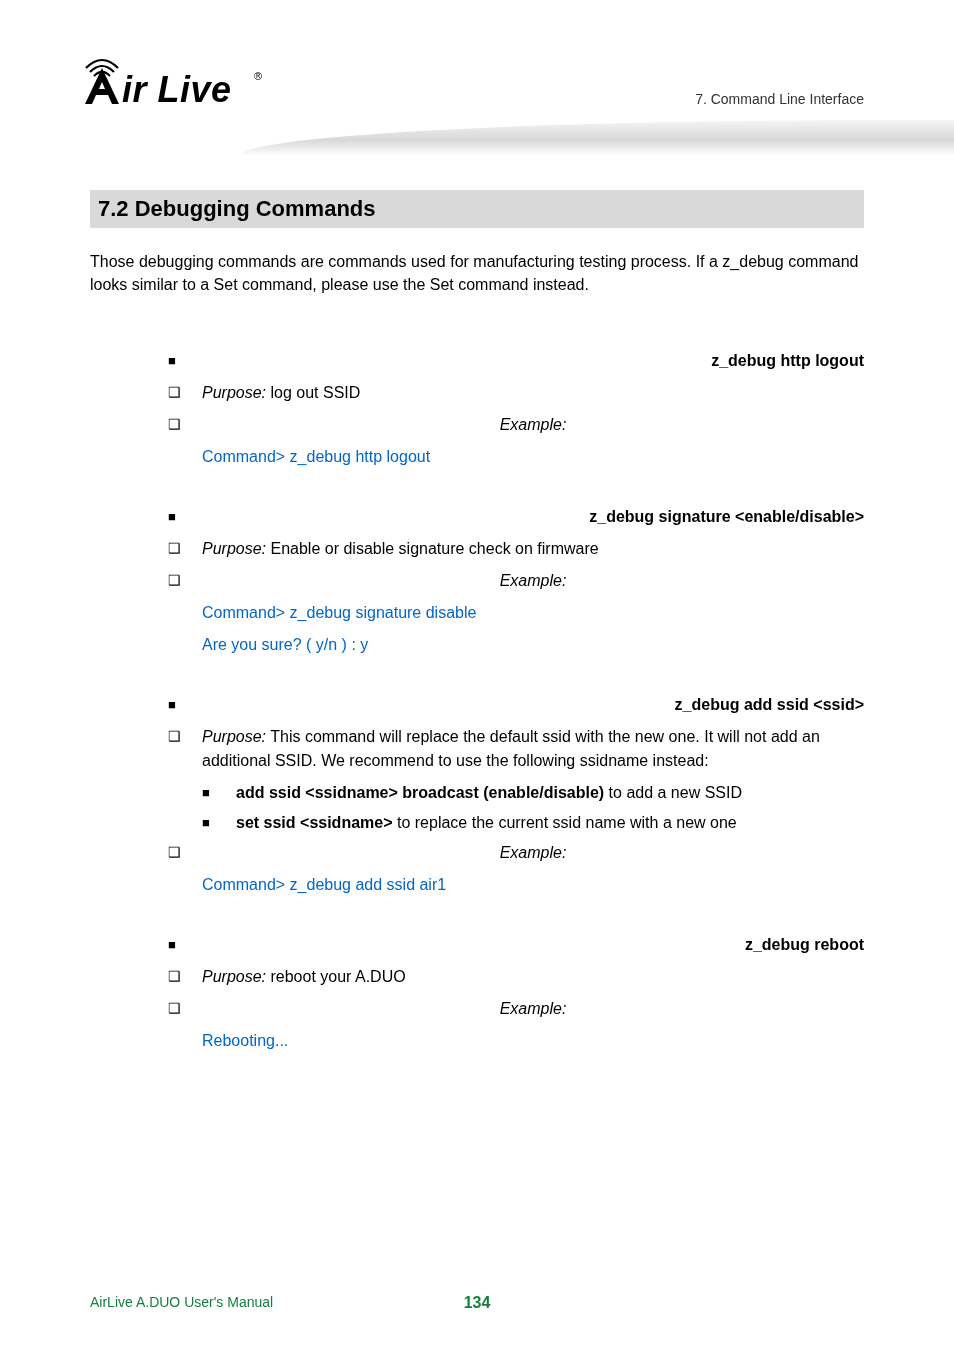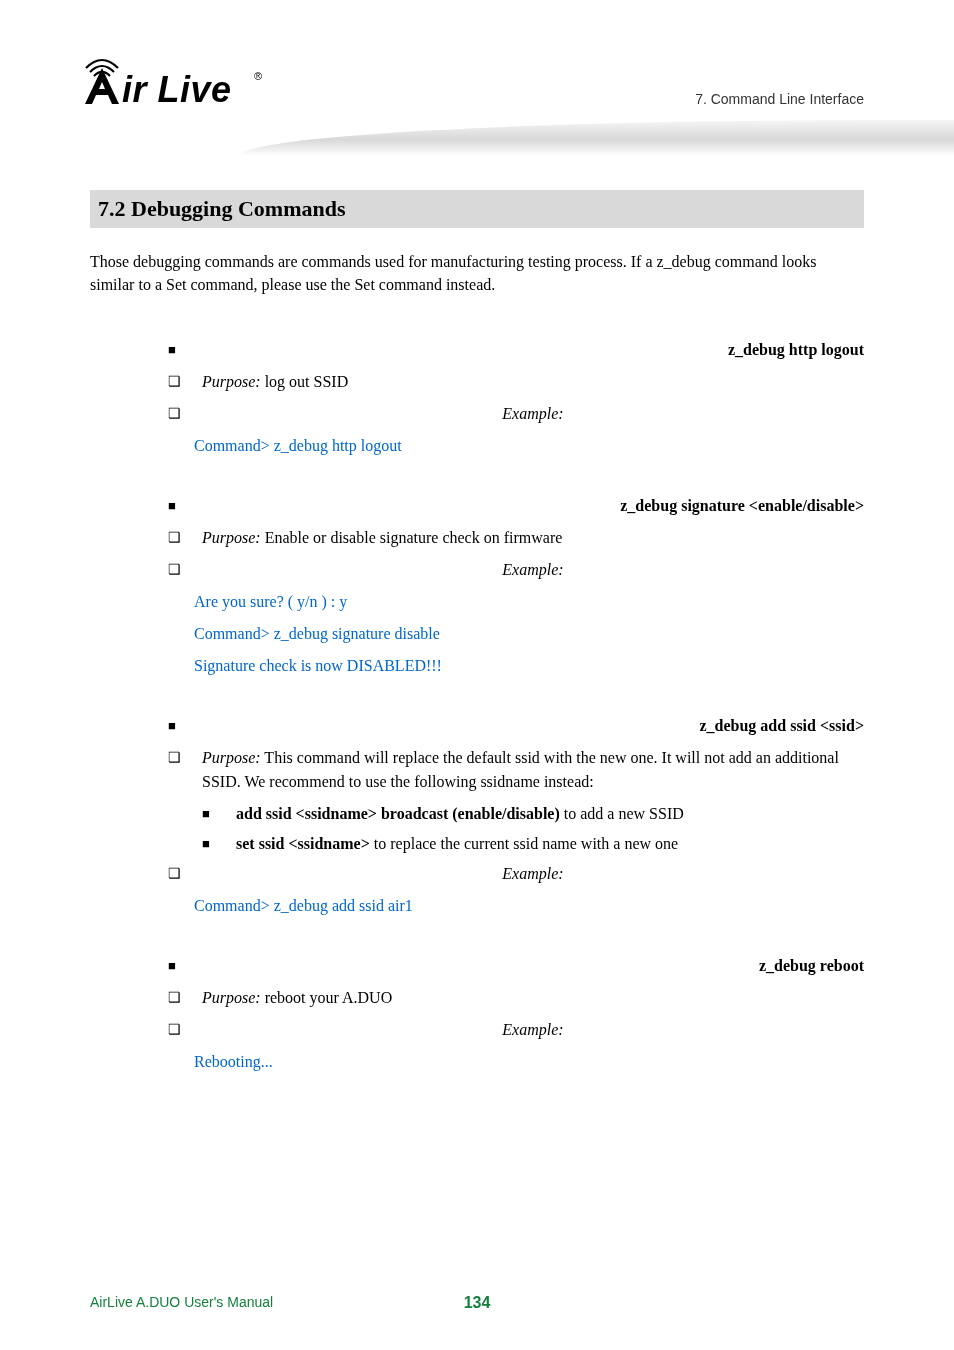--- a/index.html
+++ b/index.html
@@ -42,36 +42,35 @@
     position: absolute;
     top: 120px;
     left: 240px;
     right: 0;
     height: 36px;
     background: linear-gradient(to bottom, #f5f5f5, #d8d8d8 55%, #ffffff 100%);
     border-top-left-radius: 100% 40px;
   }
   .content {
     padding: 0 90px 0 90px;
-    font-family: Liberation Serif, serif;
   }
   .section-title-bar {
     background: #d9d9d9;
     padding: 6px 8px;
     margin-top: 10px;
     margin-bottom: 22px;
   }
   .section-title-bar span {
     font-size: 22px;
     font-weight: bold;
   }
   .intro {
     font-size: 16px;
     line-height: 1.45;
-    margin-bottom: 42px;
+    margin-bottom: 53px;
   }
   .cmd-block {
     margin-left: 78px;
     margin-bottom: 36px;
   }
   .row {
     display: flex;
     align-items: flex-start;
     margin-bottom: 8px;
     font-size: 16px;
@@ -82,21 +81,21 @@
     flex: 0 0 34px;
     font-size: 15px;
   }
   .sq { font-size: 13px; line-height: 1.8; }
   .hollow { font-size: 14px; line-height: 1.7; }
   .txt-col { flex: 1; }
   .bold { font-weight: bold; text-align: right; }
   .italic { font-style: italic; text-align: center; }
   .blue { color: #0066cc; }
   .indent-output {
-    margin-left: 26px;
+    margin-left: 34px;
     margin-bottom: 8px;
     font-size: 16px;
     line-height: 1.5;
   }
   .sub-row {
     display: flex;
     align-items: flex-start;
     margin-left: 34px;
     margin-bottom: 6px;
     font-size: 16px;
@@ -180,23 +179,22 @@
       <div class="txt-col bold">z_debug signature &lt;enable/disable&gt;</div>
     </div>
     <div class="row">
       <div class="bullet-col hollow">❑</div>
       <div class="txt-col"><span class="italic">Purpose:</span><span> Enable or disable signature check on firmware</span></div>
     </div>
     <div class="row">
       <div class="bullet-col hollow">❑</div>
       <div class="txt-col italic">Example:</div>
     </div>
+    <div class="indent-output blue">Command&gt; z_debug signature disable</div>
     <div class="indent-output blue">Are you sure? ( y/n ) : y</div>
-    <div class="indent-output blue">Command&gt; z_debug signature disable</div>
-    <div class="indent-output blue">Signature check is now DISABLED!!!</div>
   </div>
 
   <div class="cmd-block">
     <div class="row">
       <div class="bullet-col sq">■</div>
       <div class="txt-col bold">z_debug add ssid &lt;ssid&gt;</div>
     </div>
     <div class="row">
       <div class="bullet-col hollow">❑</div>
       <div class="txt-col"><span class="italic">Purpose:</span><span>   This command will replace the default ssid with the new one.   It will not add an additional SSID.   We recommend to use the following ssidname instead:</span></div>

